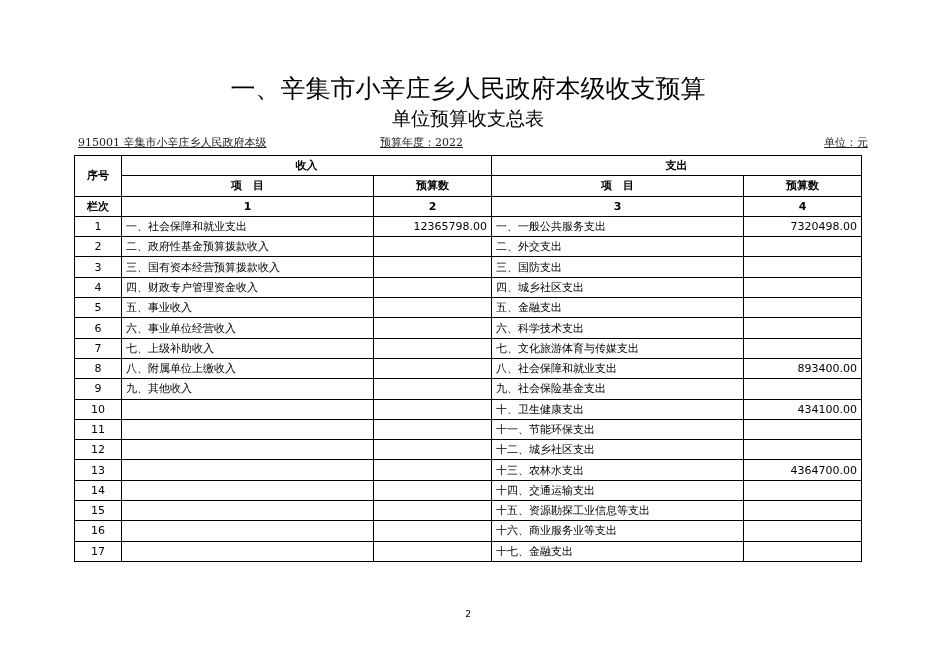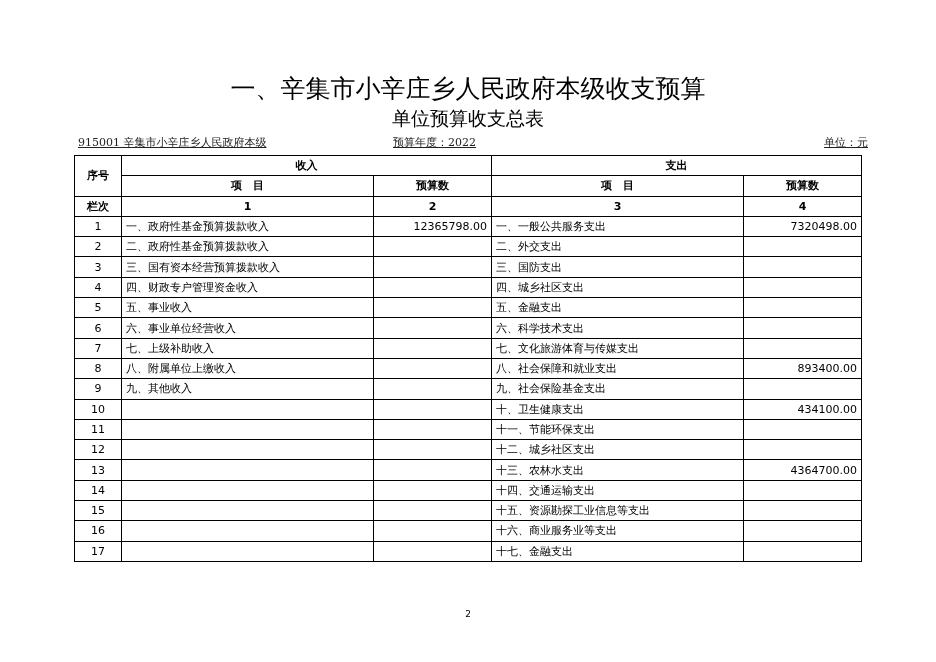--- a/index.html
+++ b/index.html
@@ -10,21 +10,21 @@
   }
   .subtitle {
     position: absolute; left: 0; width: 936px; top: 104px; text-align: center;
     font-family: "DejaVu Serif", "Liberation Serif", serif; font-size: 19px; line-height: 28px;
   }
   .meta {
     position: absolute; top: 136px; font-family: "DejaVu Serif", "Liberation Serif", serif;
     font-size: 11px; line-height: 14px; color: #222; text-decoration: underline;
   }
   .meta.left { left: 78px; }
-  .meta.mid { left: 393px; }
+  .meta.mid { left: 380px; }
   .meta.right { right: 68px; }
   table.budget {
     position: absolute; left: 74px; top: 155px; border-collapse: collapse;
     font-family: "DejaVu Sans", "Liberation Sans", sans-serif; font-size: 11px;
     table-layout: fixed;
     padding-left: 18px;
   }
   table.budget td {
     border: 1px solid #000; height: 20.3px; padding: 0 4px; white-space: nowrap; overflow: hidden;
     box-sizing: border-box;
@@ -69,21 +69,21 @@
     </tr>
     <tr>
       <td class="hdr">栏次</td>
       <td class="hdr">1</td>
       <td class="hdr">2</td>
       <td class="hdr">3</td>
       <td class="hdr">4</td>
     </tr>
   <tr>
         <td class="center">1</td>
-        <td>一、政府性基金预算拨款收入</td>
+        <td>一、社会保障和就业支出</td>
         <td class="c-amt">12365798.00</td>
         <td>一、一般公共服务支出</td>
         <td class="c-amt">7320498.00</td>
       </tr>
       <tr>
         <td class="center">2</td>
         <td>二、政府性基金预算拨款收入</td>
         <td class="c-amt"></td>
         <td>二、外交支出</td>
         <td class="c-amt"></td>

